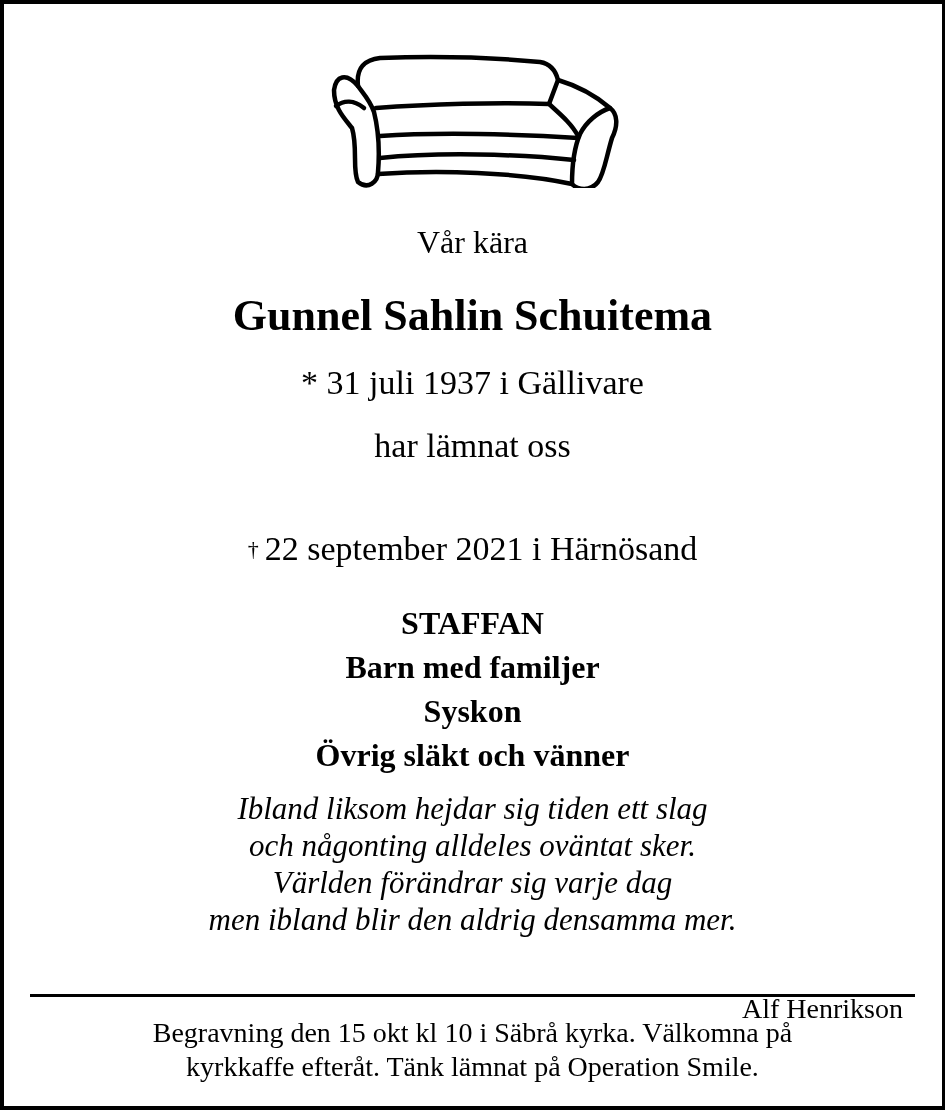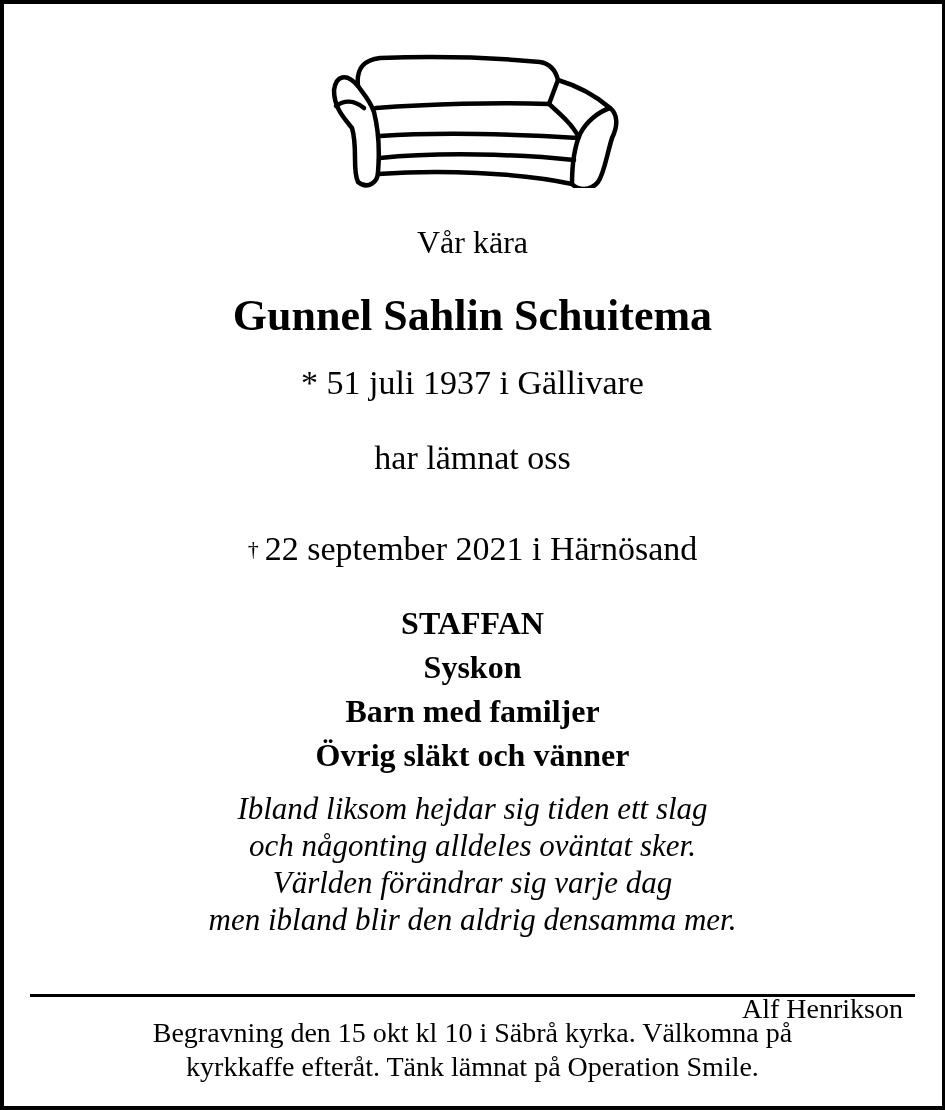--- a/index.html
+++ b/index.html
@@ -51,21 +51,20 @@
     }
     .born {
       top: 362px;
       font-size: 34px;
       line-height: 42px;
     }
     .left-msg {
       top: 426px;
       font-size: 34px;
       line-height: 40px;
-      margin-top: 12px;
     }
     .died {
       top: 528px;
       font-size: 34px;
       line-height: 42px;
     }
     .cross {
       font-size: 22px;
       vertical-align: 4px;
       margin-right: 6px;
@@ -127,34 +126,34 @@
   <path d="M52 88 C 110 84, 190 86, 250 90"></path>
   <path d="M52 110 C 110 104, 190 106, 246 112"></path>
 
   <path d="M50 126 C 110 122, 190 124, 244 136"></path>
 </svg>
 
 <div class="line intro">Vår kära</div>
 
 <div class="line name">Gunnel Sahlin Schuitema</div>
 
-<div class="line born">* 51 juli 1937 i Gällivare</div>
+<div class="line born">* 31 juli 1937 i Gällivare</div>
 
 <div class="line left-msg">
   <span class="block-line">har lämnat oss</span>
 </div>
 
 <div class="line died">
   <span class="cross">†</span><span>22 september 2021 i Härnösand</span>
 </div>
 
 <div class="line mourners">
   <span class="block-line">STAFFAN</span>
+  <span class="block-line">Barn med familjer</span>
   <span class="block-line">Syskon</span>
-  <span class="block-line">Barn med familjer</span>
   <span class="block-line">Övrig släkt och vänner</span>
 </div>
 
 <div class="line poem">
   <span class="block-line">Ibland liksom hejdar sig tiden ett slag</span>
   <span class="block-line">och någonting alldeles oväntat sker.</span>
   <span class="block-line">Världen förändrar sig varje dag</span>
   <span class="block-line">men ibland blir den aldrig densamma mer.</span>
 </div>
 

